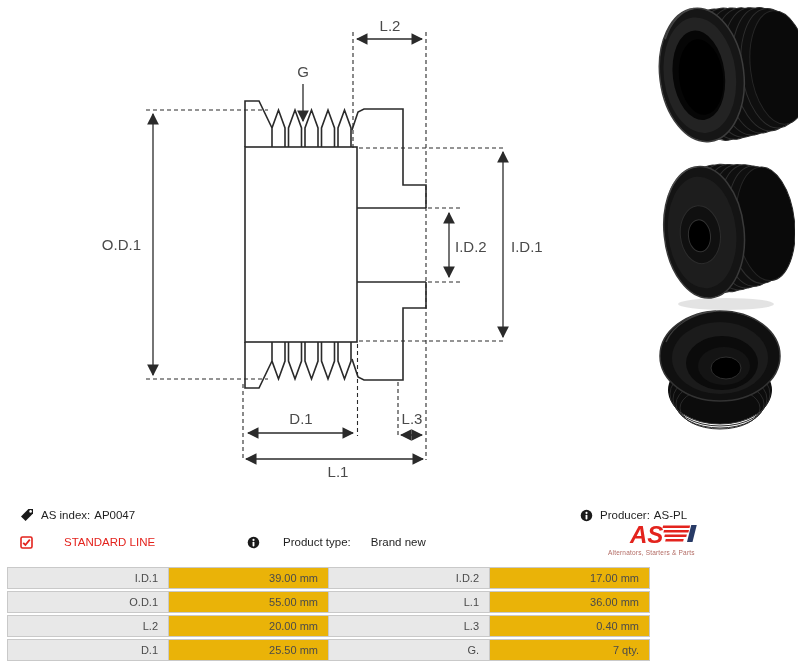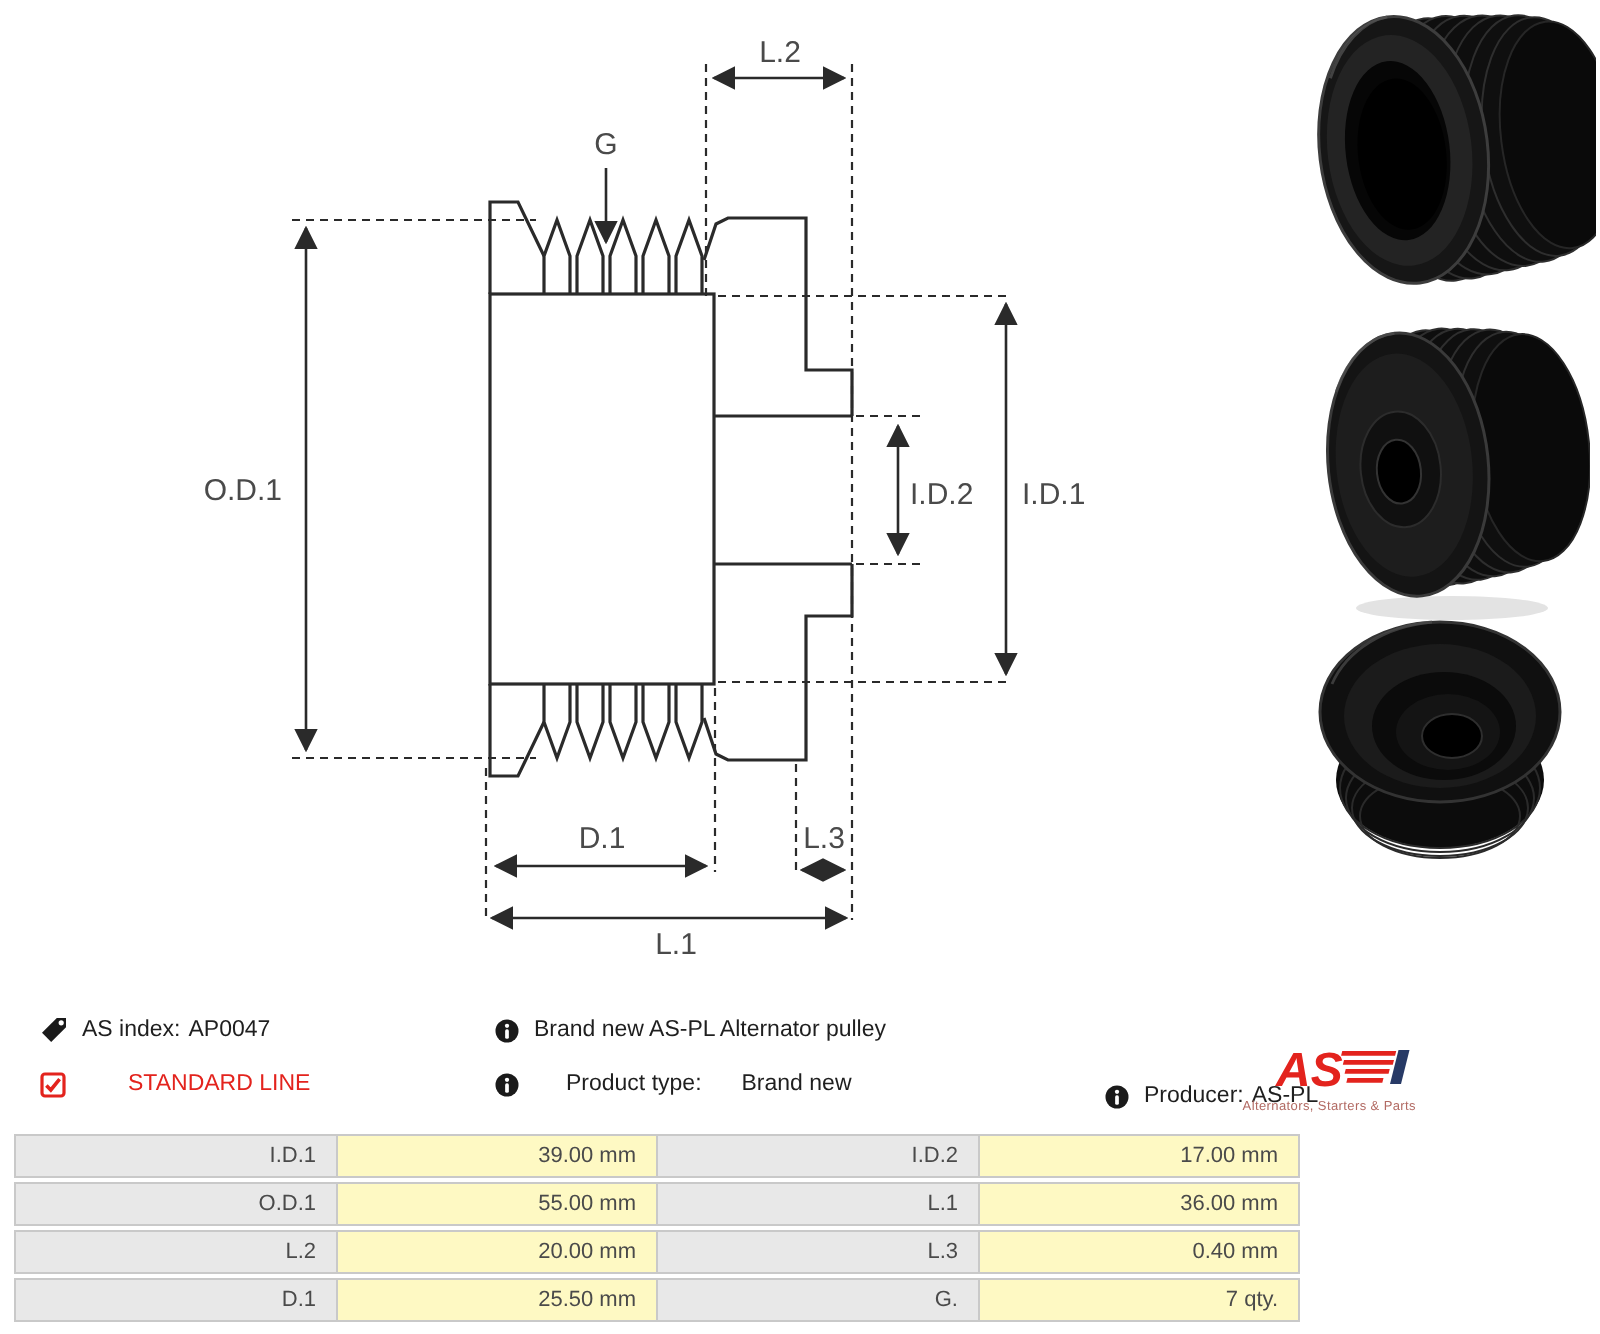--- a/index.html
+++ b/index.html
@@ -17,28 +17,28 @@
   .infobar{position:absolute;left:0;top:500px;width:800px;height:65px;font-size:11.5px;}
   .inforow{position:absolute;height:16px;line-height:15px;white-space:nowrap;display:flex;align-items:center;}
   .inforow .ic{display:inline-flex;margin-right:7px;flex:none;}
   .lbl{margin-right:4px;}
   b{font-weight:400;}
   .red{color:#e3231d;font-weight:700;}
   .c1r1{left:20px;top:7px;align-items:center;}
   .c1r2{left:20px;top:34px;gap:24px;}
   .c2r1{left:247px;top:7px;}
   .c2r2{left:247px;top:34px;gap:16px;}
-  .c3r1{left:552px;top:7px;margin-top:33px;}
-  .logo{position:absolute;left:608px;top:22px;width:100px;text-align:right;}
+  .c3r1{left:580px;top:7px;}
+  .logo{position:absolute;left:608px;top:22px;width:100px;text-align:left;}
   .logo-caption{font-size:6.5px;color:#b26a63;margin-top:-1px;letter-spacing:0.2px;}
   table.spec{position:absolute;left:7px;top:565px;border-collapse:separate;border-spacing:0 2px;font-size:11px;color:#4a4a4a;table-layout:fixed;}
   table.spec td{border:1px solid #c9c9c9;height:20px;padding:0 10px 0 0;text-align:right;vertical-align:middle;overflow:hidden;}
   table.spec td+td{border-left:none;}
   td.l{background:#e8e8e8;width:150px;}
-  td.v{background:#fef9c3;width:149px;}
+  td.v{background:#eab308;width:149px;}
 </style>
 </head>
 <body>
 
 <svg class="drawing" width="640" height="500" viewBox="0 0 640 500">
   <defs>
     <marker id="ar" viewBox="0 0 10 10" refX="9" refY="5" markerWidth="9" markerHeight="9" orient="auto-start-reverse">
       <path d="M0,0 L10,5 L0,10 z" fill="#2a2a2a"></path>
     </marker>
   </defs>
@@ -163,30 +163,20 @@
   <div class="inforow c1r2 red">
     <span class="ic">
       <svg width="13" height="13" viewBox="0 0 13 13">
           <rect x="1" y="1" width="11" height="11" rx="1.5" fill="#ffffff" stroke="#e3231d" stroke-width="1.6"></rect>
           <path d="M3.2,6.8 L5.4,9 L9.8,3.6" stroke="#e3231d" stroke-width="1.8" fill="none"></path>
         </svg>
     </span>
     <b>STANDARD LINE</b>
   </div>
 
-  <div class="inforow c2r1">
-    <span class="ic">
-      <svg width="13" height="13" viewBox="0 0 14 14">
-          <circle cx="7" cy="7" r="6.2" fill="#1a1a1a"></circle>
-          <circle cx="7" cy="4.2" r="1.15" fill="#ffffff"></circle>
-          <rect x="6" y="6.1" width="2" height="5.1" rx="0.9" fill="#ffffff"></rect>
-        </svg>
-    </span>
-    <span>Brand new AS-PL Alternator pulley</span>
-  </div>
 
   <div class="inforow c2r2">
     <span class="ic">
       <svg width="13" height="13" viewBox="0 0 14 14">
           <circle cx="7" cy="7" r="6.2" fill="#1a1a1a"></circle>
           <circle cx="7" cy="4.2" r="1.15" fill="#ffffff"></circle>
           <rect x="6" y="6.1" width="2" height="5.1" rx="0.9" fill="#ffffff"></rect>
         </svg>
     </span>
     <span class="lbl">Product type:</span>

